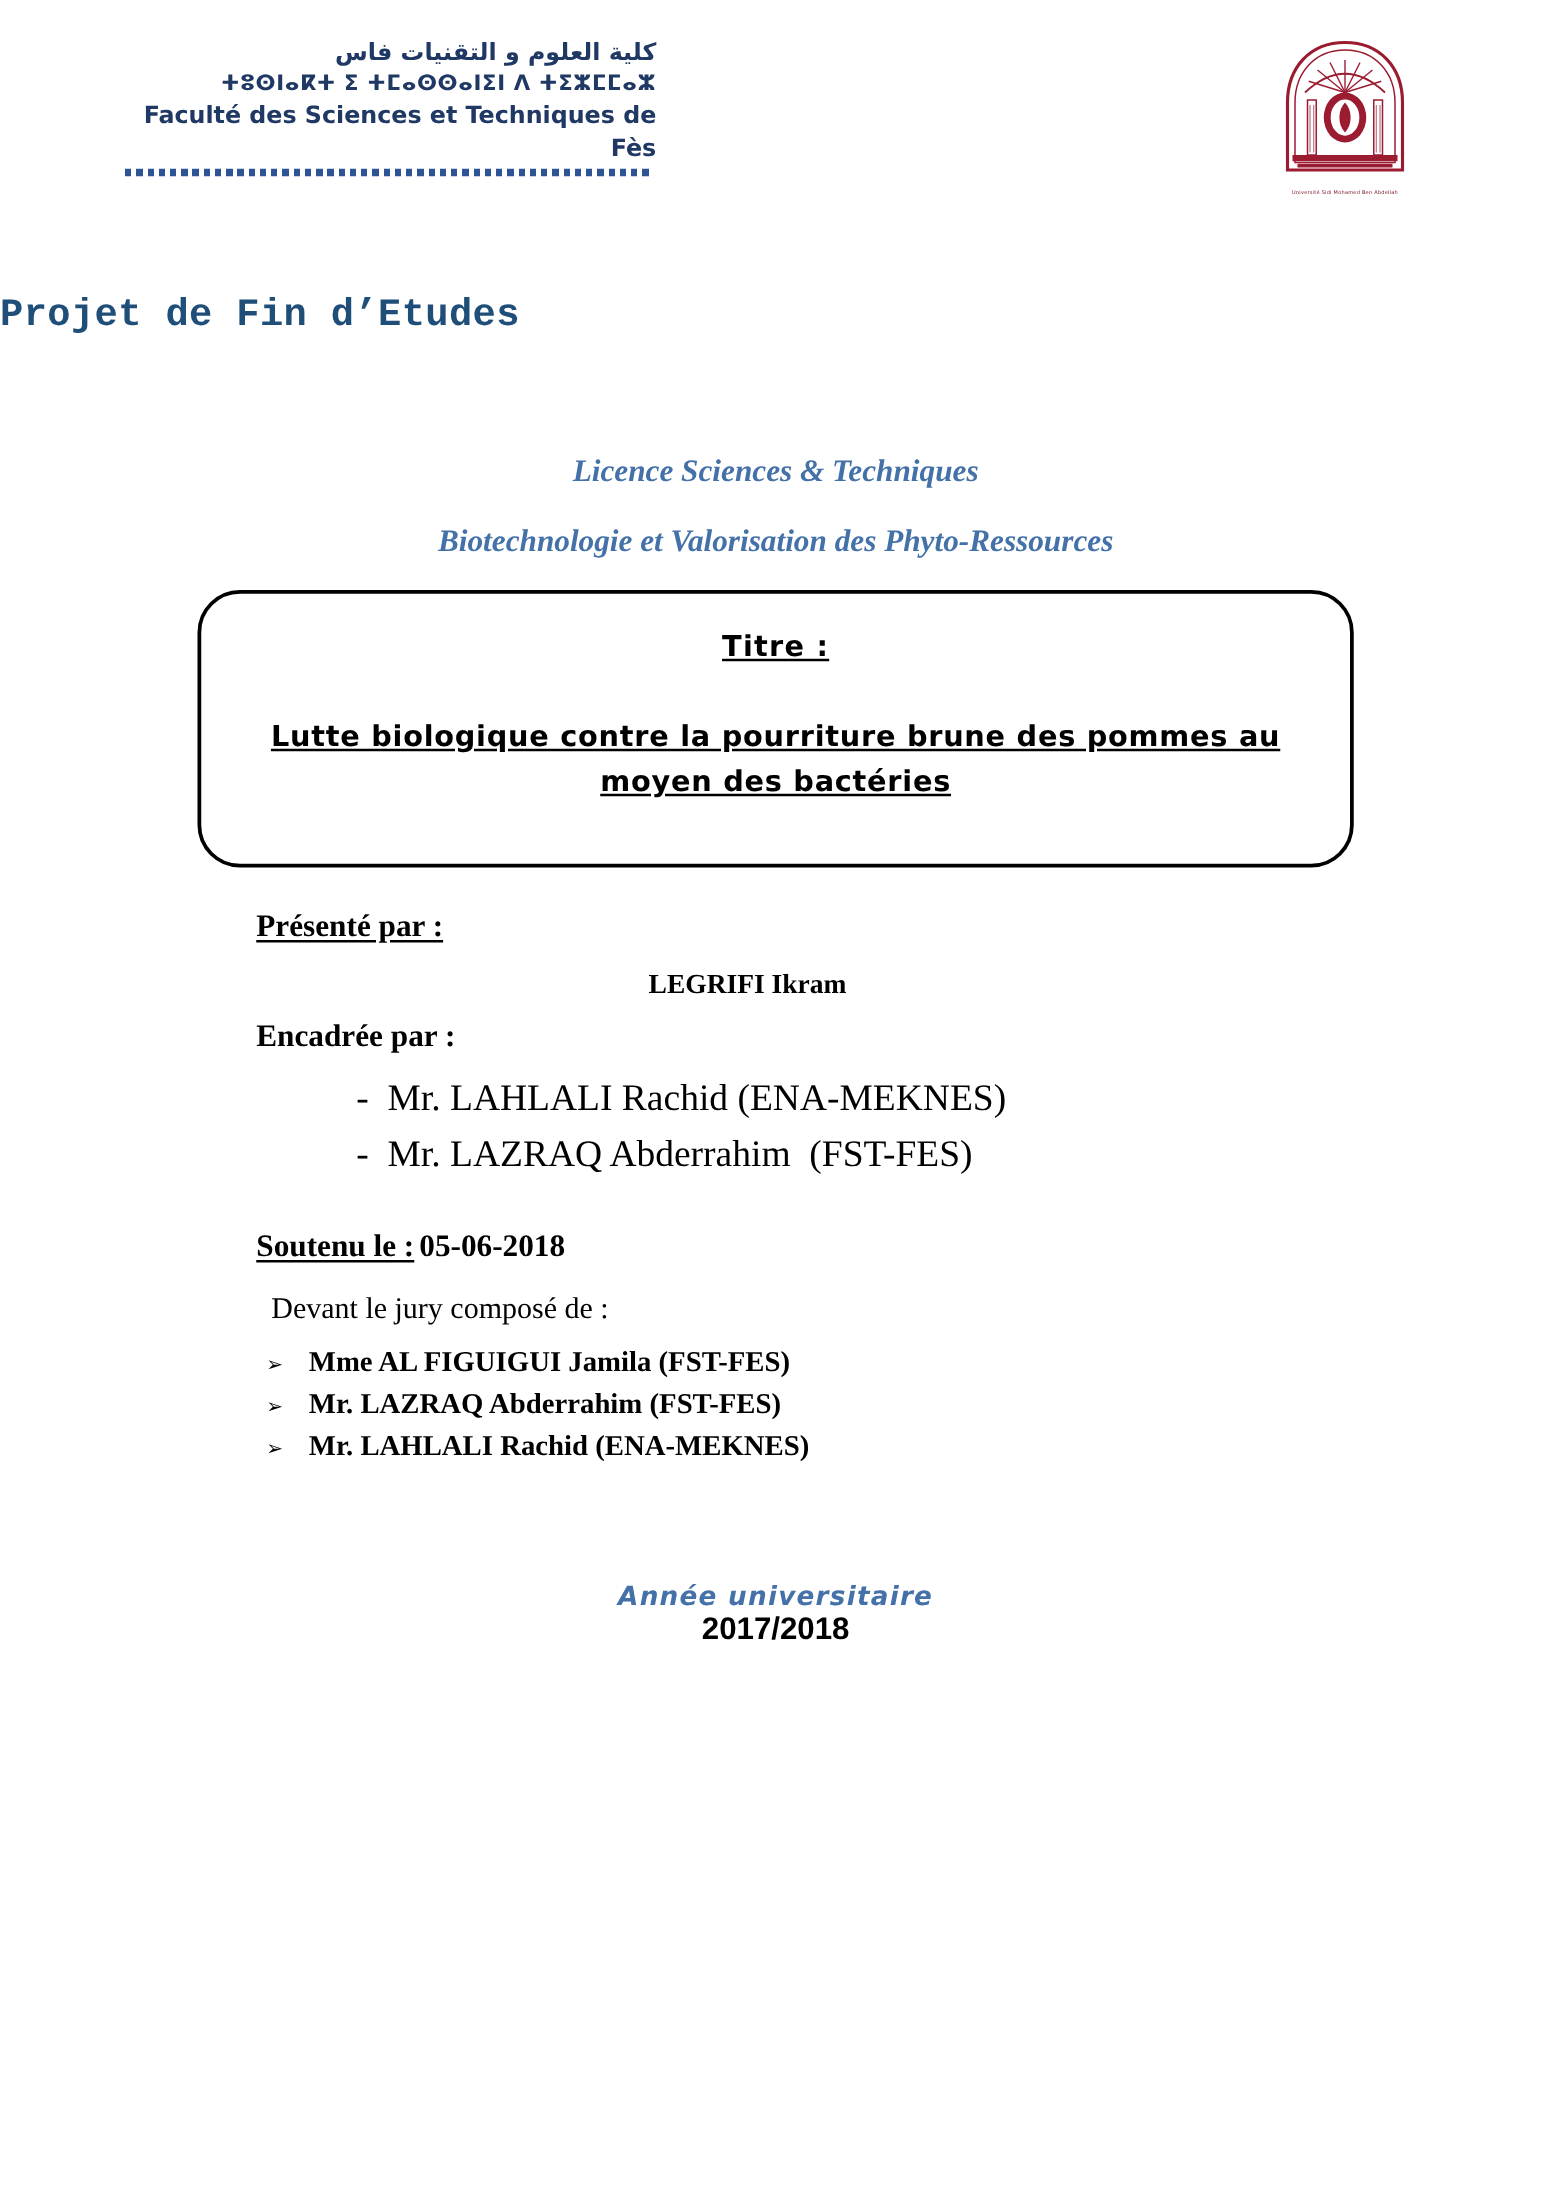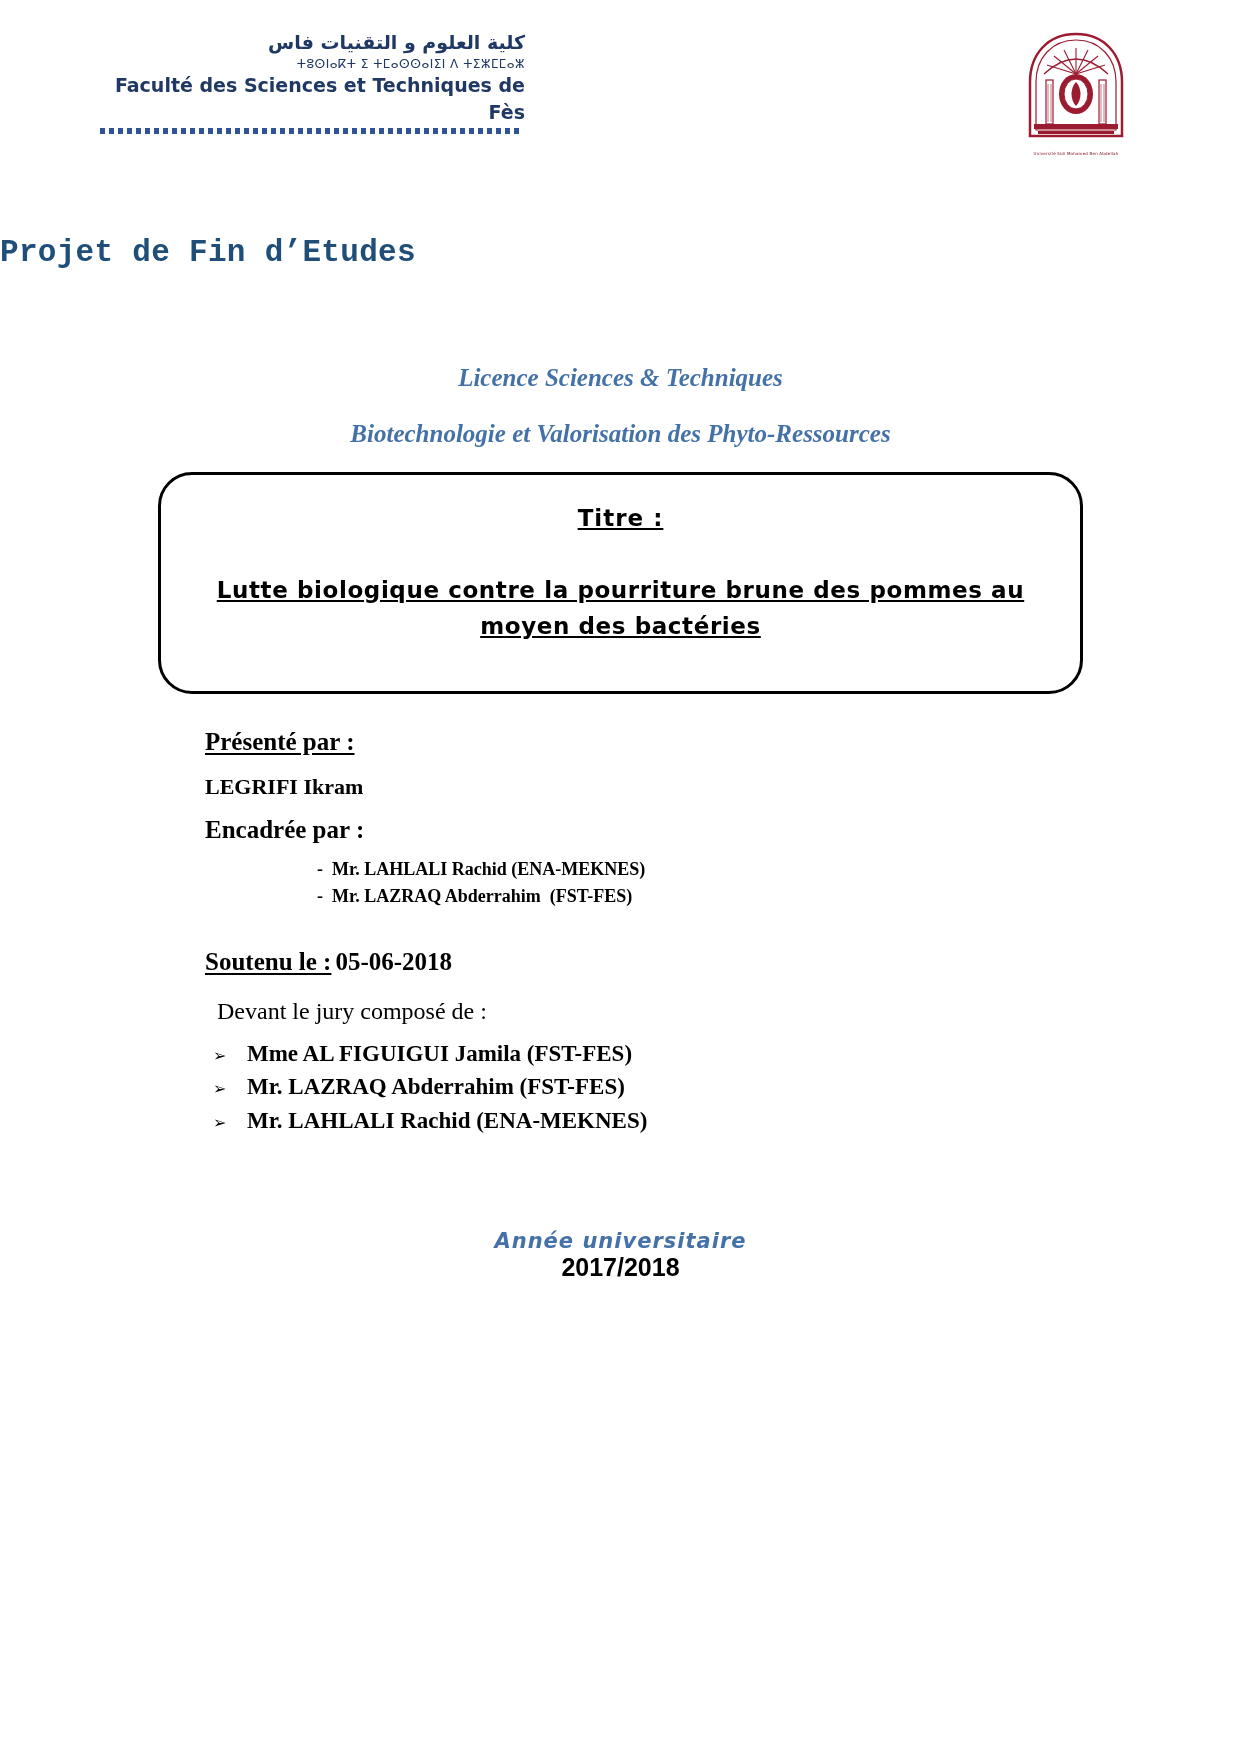--- a/index.html
+++ b/index.html
@@ -42,22 +42,22 @@
   .header-side.right { text-align: center; }
 
   .hdr-ar {
     font-size: 19px;
     font-weight: bold;
     line-height: 1.35;
     color: #1f3864;
     direction: rtl;
   }
   .hdr-tif {
-    font-size: 12px;
-    font-weight: normal;
+    font-size: 17px;
+    font-weight: bold;
     letter-spacing: 0.5px;
     line-height: 1.4;
     color: #1f3864;
   }
   .hdr-fr {
     font-size: 19px;
     font-weight: bold;
     line-height: 1.4;
     color: #1f3864;
   }
@@ -159,40 +159,39 @@
     text-decoration: underline;
     text-underline-offset: 3px;
   }
   .lbl-plain {
     font-weight: bold;
     font-size: 25px;
   }
 
   .row-presente { }
   .student {
-    text-align: left;
+    text-align: center;
     font-weight: bold;
     font-size: 22px;
     margin-top: 18px;
     padding-right: 150px;
   }
   .row-encadree {
     margin-top: 16px;
     padding-left: -10px;
   }
   .sup-list {
     margin-top: 12px;
     padding-left: 80px;
   }
   .sup-item {
-    font-weight: bold;
-    font-size: 18px;
+    font-weight: normal;
+    font-size: 30px;
     line-height: 1.5;
     white-space: pre;
-    margin-left: 32px;
   }
 
   .row-soutenu {
     margin-top: 38px;
   }
   .row-soutenu .date {
     font-weight: bold;
     font-size: 25px;
   }
   .jury-intro {

